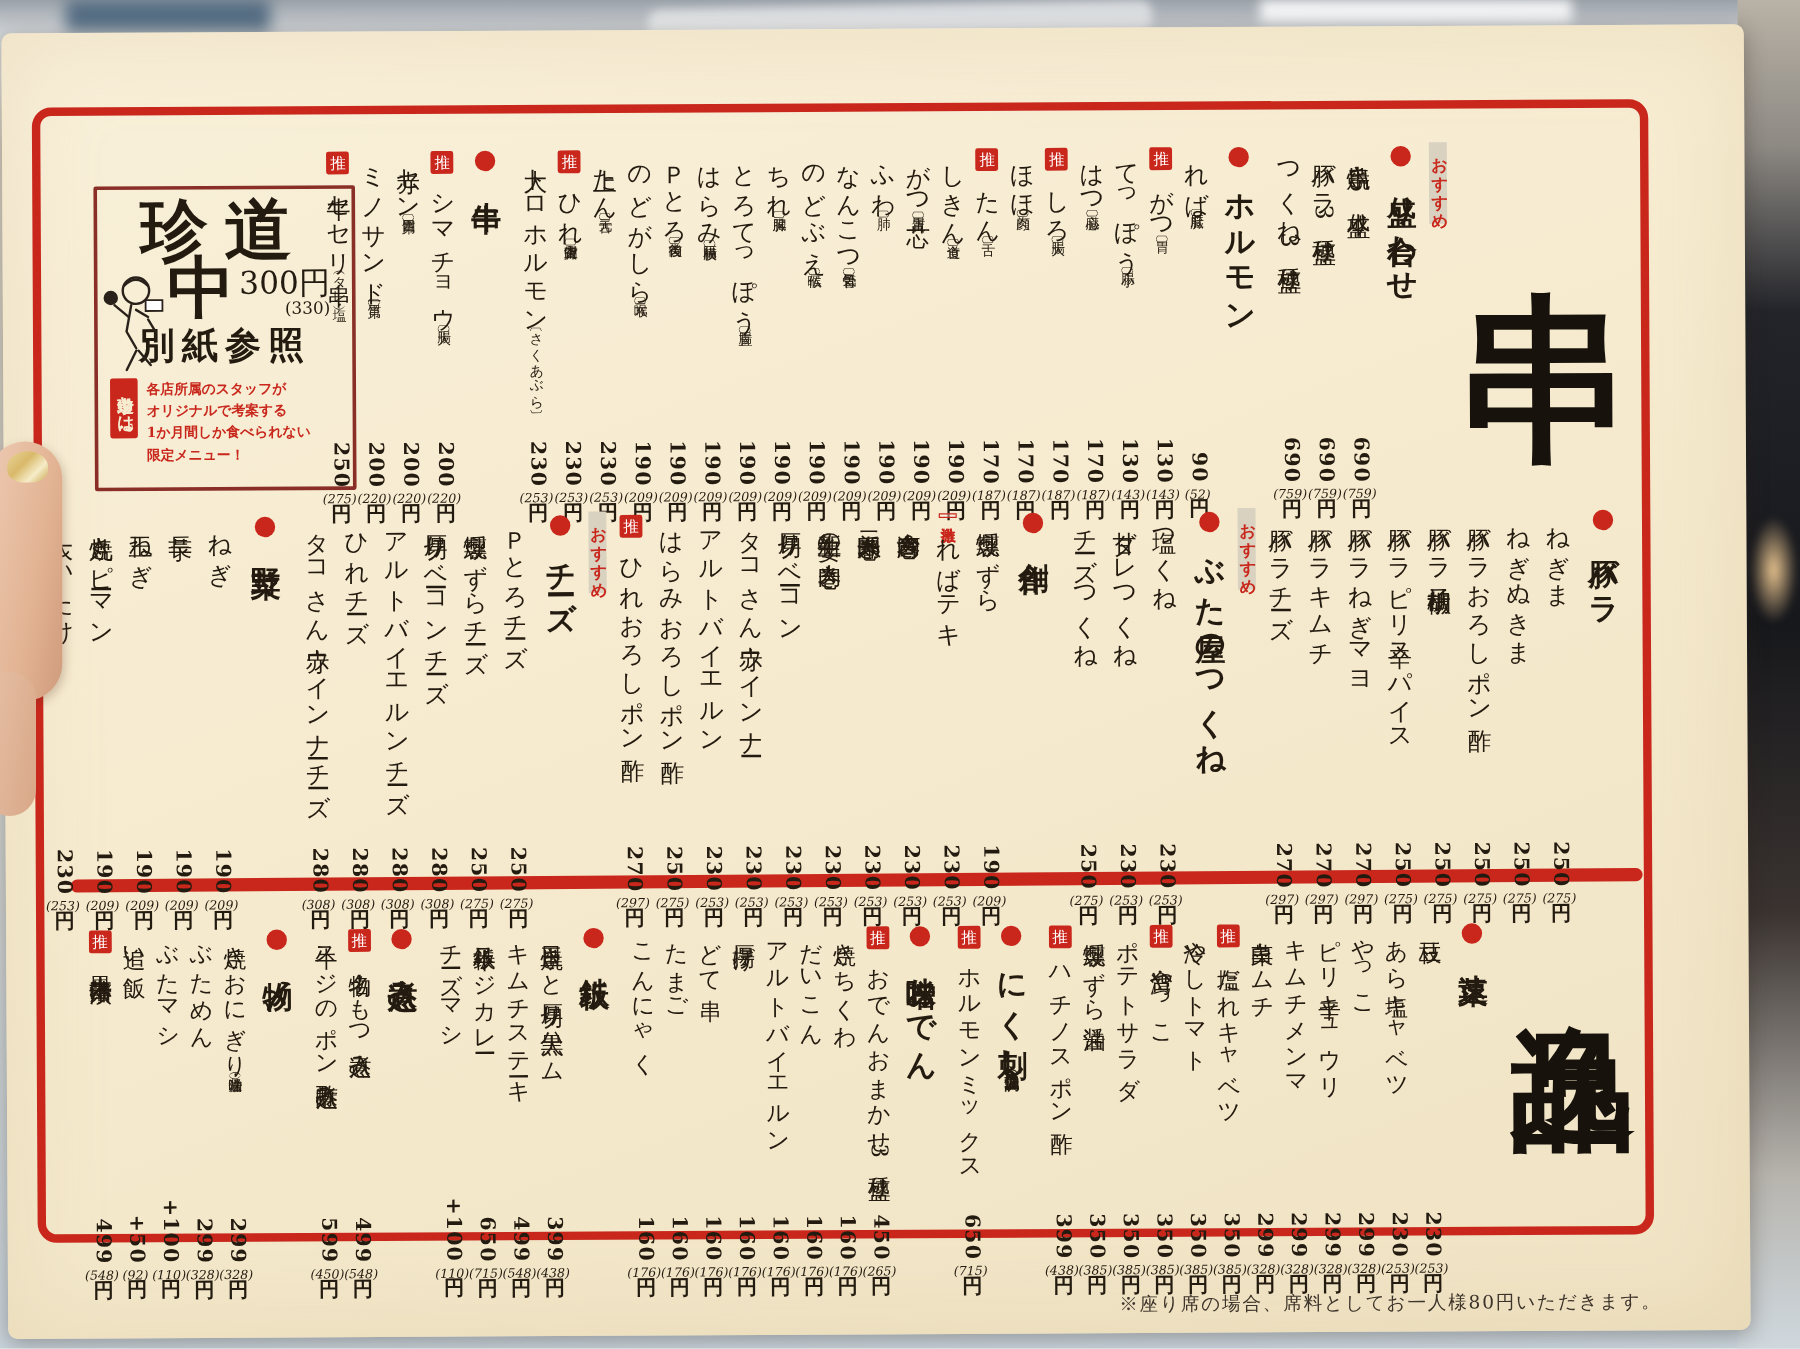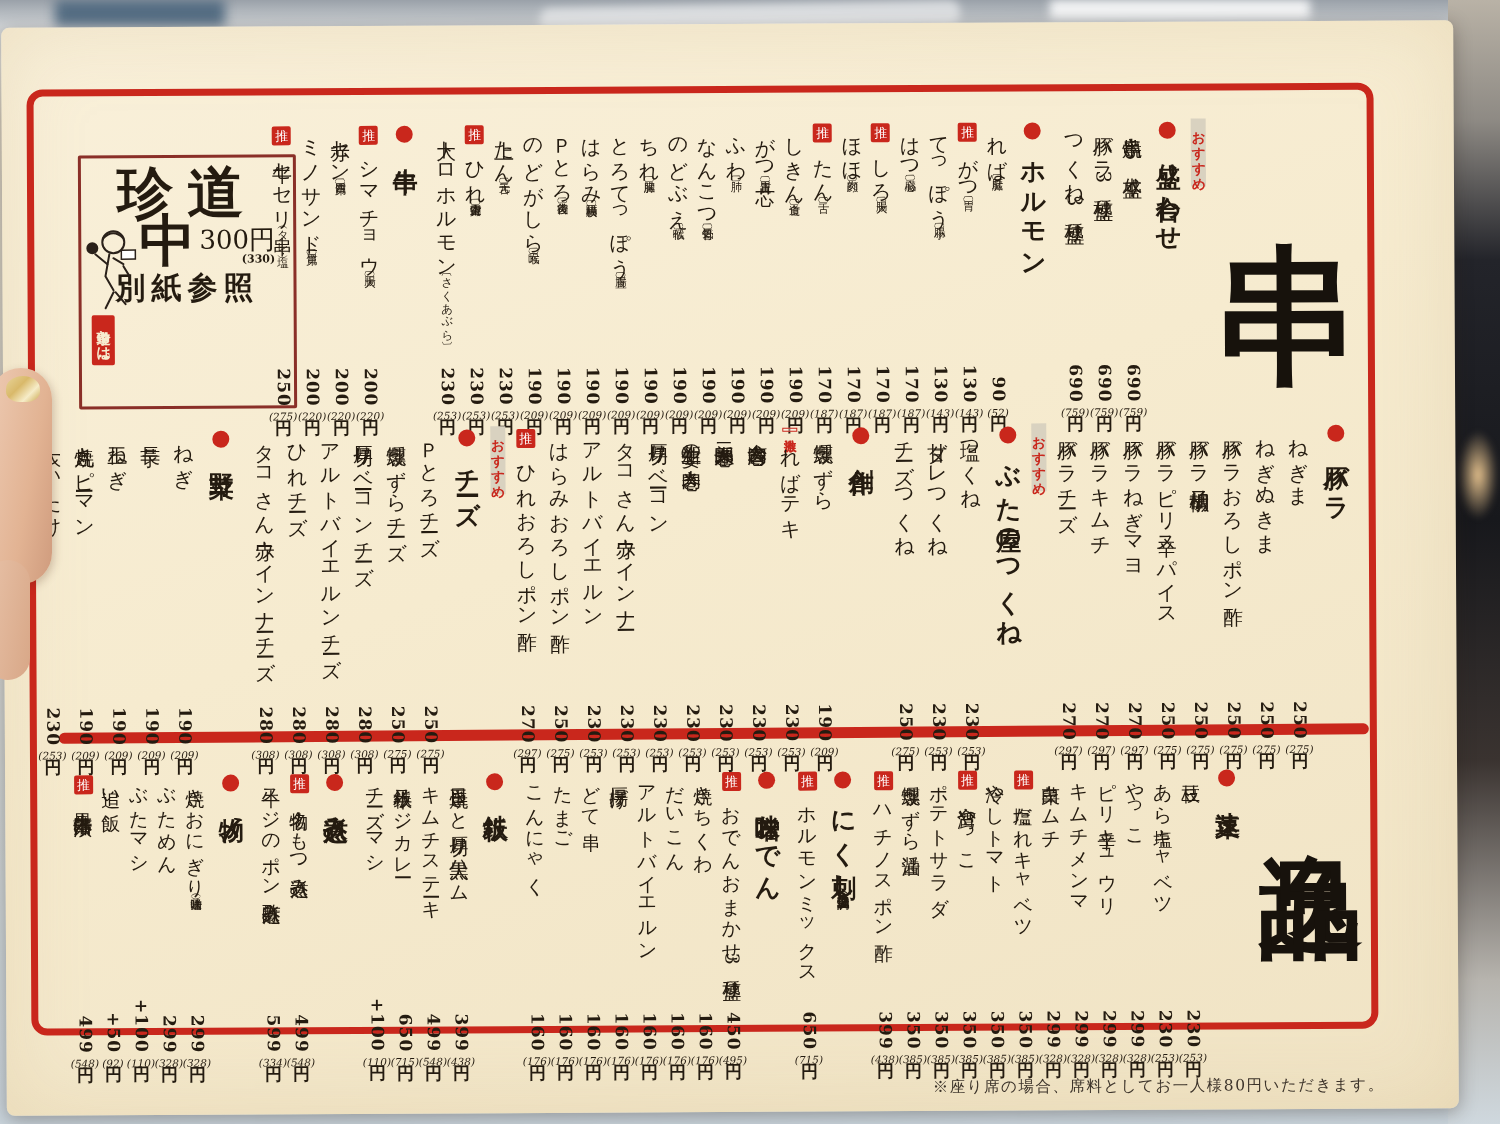--- a/index.html
+++ b/index.html
@@ -60,21 +60,21 @@
   .pwrap{margin-top:auto;display:flex;flex-direction:column;align-items:center;padding-top:4px;}
   .price{font-size:17px;font-weight:600;line-height:1.05;letter-spacing:1px;white-space:nowrap;}
   .tax{font-size:10.5px;margin-top:3px;font-style:italic;letter-spacing:0;}
   
   .cbox{position:absolute;left:76px;top:128px;width:218px;height:254px;border:3px solid #8a2f28;border-radius:2px;
     padding:8px 10px 6px 10px;box-sizing:border-box;}
   .cb-title1{font-size:56px;font-weight:900;line-height:.95;letter-spacing:14px;text-align:center;}
   .cb-line2{display:flex;align-items:flex-end;justify-content:center;gap:4px;margin-top:-4px;}
   .cb-chu{font-size:56px;font-weight:900;line-height:.9;margin-left:40px;}
   .cb-price{font-size:26px;font-weight:400;line-height:1;}
-  .cb-tax{font-size:11px;font-weight:700;text-align:right;}
+  .cb-tax{font-size:14px;font-weight:400;text-align:right;}
   .cb-ref{font-size:30px;font-weight:900;text-align:center;letter-spacing:6px;margin-top:2px;}
   .cb-desc-row{display:flex;gap:7px;margin-top:6px;align-items:flex-start;}
   .seal{background:#c9271c;color:#f6ecd0;writing-mode:vertical-rl;font-size:14px;font-weight:700;
     padding:5px 4px;line-height:1.1;border-radius:2px;flex:none;}
   .desc{color:#c9271c;font-size:11.5px;line-height:1.6;font-weight:600;white-space:nowrap;}
   .mascot{position:absolute;left:2px;top:66px;}
   
   .footer-note{position:absolute;right:74px;top:1054px;font-size:15.5px;letter-spacing:1.5px;color:#3c332a;}
 </style>
 </head>
@@ -96,20 +96,21 @@
       <div class="cb-line2">
         <span class="cb-chu">中</span>
         <span>
           <span class="cb-price">300円</span>
           <div class="cb-tax">(330)</div>
         </span>
       </div>
       <div class="cb-ref">別紙参照</div>
       <div class="cb-desc-row">
         <span class="seal">珍道中とは?</span>
+        <div class="desc" id="cb-desc">各店所属のスタッフが<br>オリジナルで考案する<br>1か月間しか食べられない<br>限定メニュー！</div>
       </div>
       <svg class="mascot" width="58" height="92" viewBox="0 0 58 92">
         <g fill="none" stroke="#2a211a" stroke-width="2" stroke-linecap="round">
           <circle cx="30" cy="18" r="11"></circle>
           <path d="M20 14 q10 -10 20 0"></path>
           <path d="M26 30 l-4 22 l8 14"></path>
           <path d="M30 34 l10 6"></path>
           <path d="M24 40 l-12 -10"></path>
           <circle cx="9" cy="24" r="5" fill="#2a211a"></circle>
           <path d="M40 42 l6 10 M30 68 l-8 16 M32 68 l10 12"></path>
@@ -707,21 +708,21 @@
         <div class="group">
           <div class="group-head">
             <span class="dot"></span>
             <div class="gtitle v">味噌おでん</div>
           </div>
           <div class="item">
             <span class="push">推</span>
             <div class="iname v">おでんおまかせ3種盛り</div>
             <div class="pwrap">
               <div class="price v">450円</div>
-              <div class="tax">(495)</div>
+              <div class="tax">(265)</div>
             </div>
           </div>
           <div class="item">
             <div class="iname v">焼きちくわ</div>
             <div class="pwrap">
               <div class="price v">160円</div>
               <div class="tax">(176)</div>
             </div>
           </div>
           <div class="item">
@@ -811,21 +812,21 @@
             <div class="iname v">名物！もつ煮込み</div>
             <div class="pwrap">
               <div class="price v">499円</div>
               <div class="tax">(548)</div>
             </div>
           </div>
           <div class="item">
             <div class="iname v">牛スジのポン酢煮込み</div>
             <div class="pwrap">
               <div class="price v">599円</div>
-              <div class="tax">(334)</div>
+              <div class="tax">(450)</div>
             </div>
           </div>
         </div>
         <div class="group">
           <div class="group-head">
             <span class="dot"></span>
             <div class="gtitle v">〆物</div>
           </div>
           <div class="item">
             <div class="iname v">焼きおにぎり<span class="inote">（醤油・味噌）</span></div>

